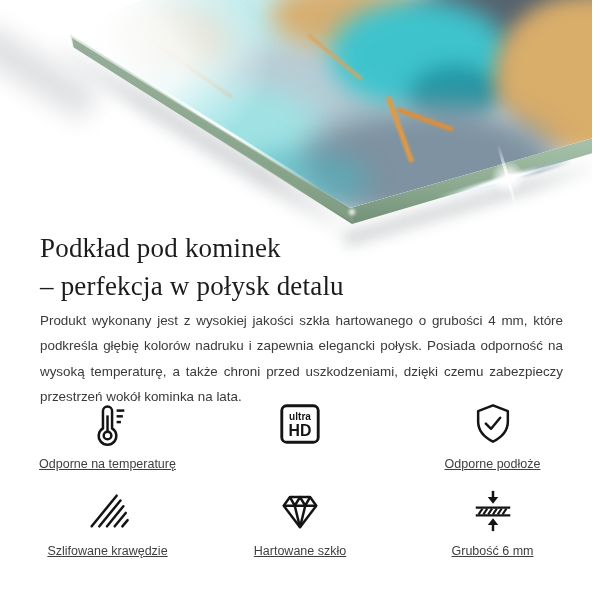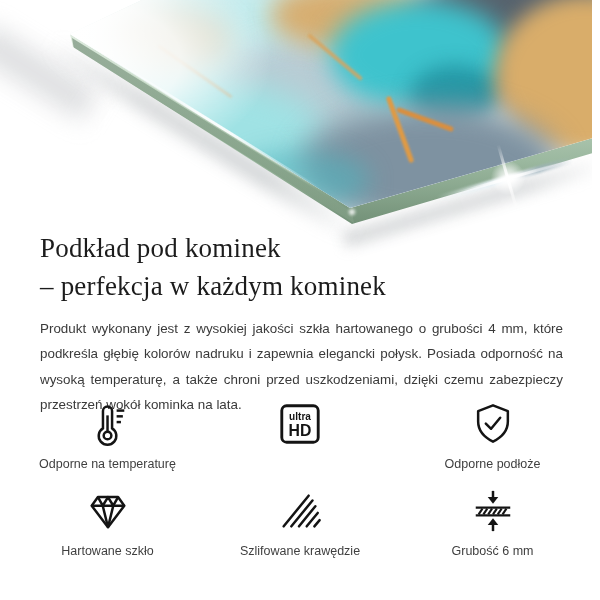--- a/index.html
+++ b/index.html
@@ -69,29 +69,29 @@
     background:linear-gradient(90deg,transparent,rgba(255,255,255,.95) 45%,#fff 50%,rgba(255,255,255,.95) 55%,transparent);
     transform:rotate(-16deg);filter:blur(.4px);}
   .sparkle .ray-b{position:absolute;left:11px;top:44.8px;width:70px;height:2.5px;border-radius:2px;
     background:linear-gradient(90deg,transparent,#fff 50%,transparent);
     transform:rotate(74deg);filter:blur(.4px);}
 
   
   .title{position:absolute;left:40px;top:229px;width:530px;
     font-family:"Liberation Serif",serif;font-size:27px;line-height:38px;
     color:#1c1c1c;font-weight:400;letter-spacing:.2px;}
-  .desc{position:absolute;left:40px;top:316px;width:523px;
+  .desc{position:absolute;left:40px;top:308px;width:523px;
     font-size:13.4px;line-height:25.3px;color:#3a3a3a;text-align:justify;}
 
   
   .features{position:absolute;left:30px;top:398px;width:540px;
     display:grid;grid-template-columns:155px 230px 155px;row-gap:14px;}
   .feature{display:flex;flex-direction:column;align-items:center;}
   .icon-box{height:52px;display:flex;align-items:center;justify-content:center;margin-bottom:7px;}
-  .feature-label{font-size:12.5px;color:#3f3f3f;white-space:nowrap;}
+  .feature-label{font-size:12.5px;color:#3f3f3f;white-space:nowrap;text-decoration:underline;}
   .ico{stroke:#141414;fill:none;stroke-width:2.6;}
   .ico text{stroke:none;fill:#141414;font-family:"Liberation Sans",sans-serif;}
 </style>
 </head>
 <body>
 
 <div id="stage">
 
   <div class="hero" title="Corner view of a tempered glass fireplace hearth panel printed with an abstract alcohol-ink pattern in aqua, teal, slate gray and gold, lying on a white surface; a bright sparkle highlight sits on its polished green-tinted edge">
     <div class="reflect-wedge"></div>
@@ -124,21 +124,21 @@
     <div class="corner-glint"></div>
     <div class="sparkle">
       <div class="ray-a"></div>
       <div class="ray-b"></div>
       <div class="glow"></div>
     </div>
   </div>
 
   <h1 class="title" style="margin:0;font-weight:400;">
     <div>Podkład pod kominek</div>
-    <div>– perfekcja w każdym kominek</div>
+    <div>– perfekcja w połysk detalu</div>
   </h1>
 
   <p class="desc" style="margin:0;">Produkt wykonany jest z wysokiej jakości szkła hartowanego o grubości 4 mm, które podkreśla głębię kolorów nadruku i zapewnia elegancki połysk. Posiada odporność na wysoką temperaturę, a także chroni przed uszkodzeniami, dzięki czemu zabezpieczy przestrzeń wokół kominka na lata.</p>
 
   <div class="features">
 
     <div class="feature">
       <div class="icon-box">
         <svg class="ico" width="46" height="46" viewBox="0 0 48 48">
           <path d="M18.75,28.6 V10.5 a4.75,4.75 0 0 1 9.5,0 V28.6 a9.2,9.2 0 1 1 -9.5,0 Z"></path>
@@ -167,41 +167,41 @@
         <svg class="ico" width="46" height="46" viewBox="0 0 48 48" stroke-linejoin="round" stroke-linecap="round">
           <path d="M24,4.5 L39.5,10.5 V21.5 C39.5,31.5 33,38 24,42.5 C15,38 8.5,31.5 8.5,21.5 V10.5 Z"></path>
           <path d="M16.5,23.5 L22,29 L31.5,17.5"></path>
         </svg>
       </div>
       <span class="feature-label">Odporne podłoże</span>
     </div>
 
     <div class="feature">
       <div class="icon-box">
-        <svg class="ico" width="46" height="46" viewBox="0 0 48 48" stroke-width="2.4" stroke-linejoin="round">
-          <path d="M13.5,9.5 H34.5 L41,18.5 L24,41 L7,18.5 Z"></path>
-          <path d="M7,18.5 H41"></path>
-          <path d="M13.5,9.5 L18.5,18.5 L24,9.5 L29.5,18.5 L34.5,9.5"></path>
-          <path d="M18.5,18.5 L24,41 M29.5,18.5 L24,41"></path>
-        </svg>
-      </div>
-      <span class="feature-label">Hartowane szkło</span>
-    </div>
-
-    <div class="feature">
-      <div class="icon-box">
         <svg class="ico" width="46" height="46" viewBox="0 0 48 48" stroke-width="3.4" stroke-linecap="round">
           <path d="M7,40 L33,8"></path>
           <path d="M15,40 L37,13"></path>
           <path d="M23,40 L40,19"></path>
           <path d="M31,40 L42.5,26"></path>
           <path d="M39,40 L44.5,33.5"></path>
         </svg>
       </div>
       <span class="feature-label">Szlifowane krawędzie</span>
+    </div>
+
+    <div class="feature">
+      <div class="icon-box">
+        <svg class="ico" width="46" height="46" viewBox="0 0 48 48" stroke-width="2.4" stroke-linejoin="round">
+          <path d="M13.5,9.5 H34.5 L41,18.5 L24,41 L7,18.5 Z"></path>
+          <path d="M7,18.5 H41"></path>
+          <path d="M13.5,9.5 L18.5,18.5 L24,9.5 L29.5,18.5 L34.5,9.5"></path>
+          <path d="M18.5,18.5 L24,41 M29.5,18.5 L24,41"></path>
+        </svg>
+      </div>
+      <span class="feature-label">Hartowane szkło</span>
     </div>
 
     <div class="feature">
       <div class="icon-box">
         <svg class="ico" width="46" height="46" viewBox="0 0 48 48">
           <line x1="24" y1="3" x2="24" y2="9.5"></line>
           <path d="M18.5,9.5 H29.5 L24,16.5 Z" fill="#141414" stroke="none"></path>
           <line x1="6" y1="20.5" x2="42" y2="20.5" stroke-width="2.4"></line>
           <line x1="6" y1="28.5" x2="42" y2="28.5" stroke-width="2.4"></line>
           <g stroke-width="2.2">

